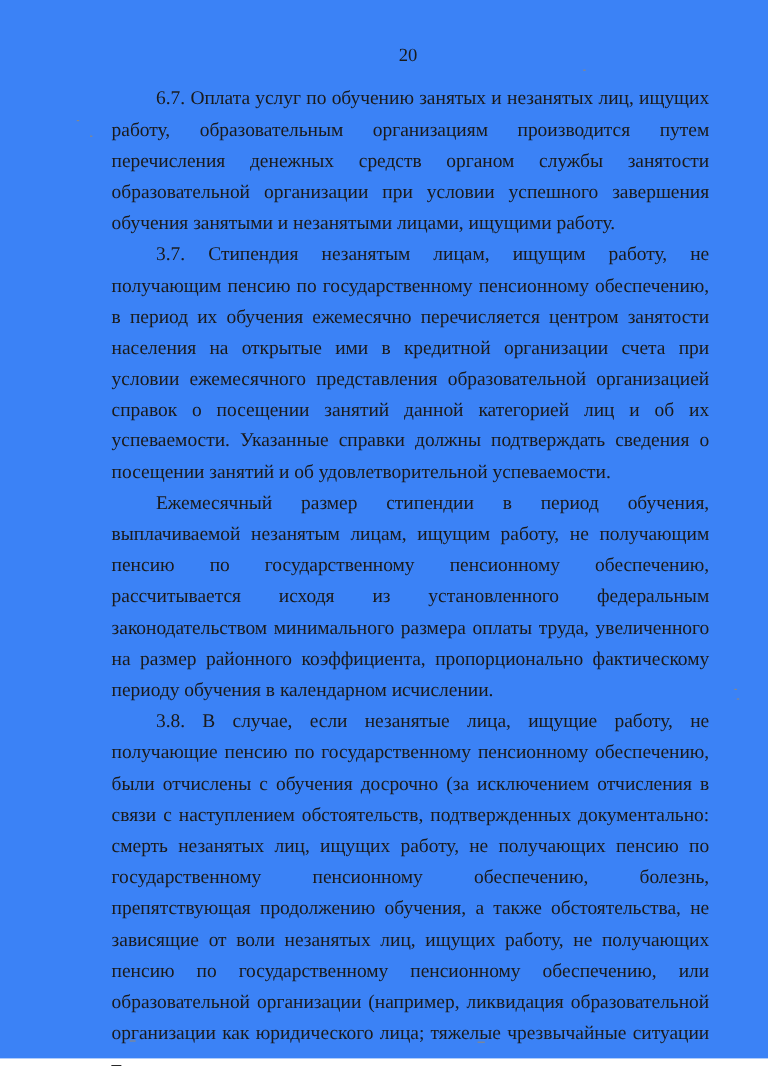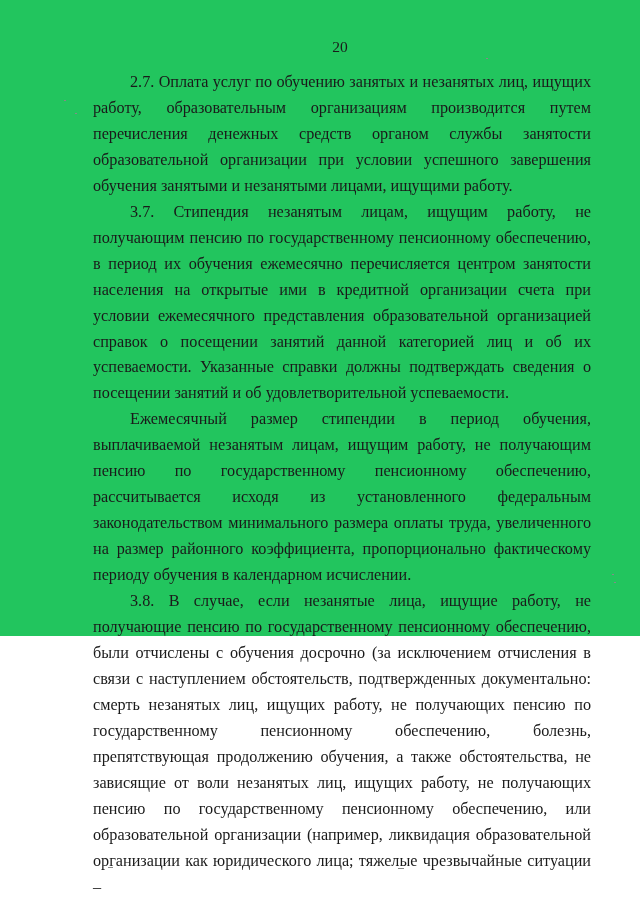--- a/index.html
+++ b/index.html
@@ -1,39 +1,39 @@
 <!DOCTYPE html>
 <html><head>
 <meta charset="utf-8">
 <style>
   html, body { margin: 0; padding: 0; background: #ffffff; }
   body { width: 640px; height: 905px; position: relative; overflow: hidden; }
   .page {
-    position: absolute; left: 0; top: 0; width: 640px; height: 636px; background: #22c55e;
+    position: absolute; left: 0; top: 0; width: 640px; height: 882px; background: #3b82f6;
     font-family: "Liberation Serif", "DejaVu Serif", serif; color: #1a1a1a;
   }
   .page-number {
     position: absolute; top: 38px; left: 0; width: 680px; text-align: center;
     font-size: 15.5px;
   }
   .body {
     position: absolute; left: 93px; top: 70px; width: 498px;
     font-size: 16.2px; line-height: 25.95px; text-align: justify;
   }
   .para { margin: 0; text-indent: 37px; }
   .speck { position: absolute; background: #888; width: 2px; height: 1px; }
 </style>
 </head>
 <body>
 
 <div class="page">
   <div class="page-number">20</div>
 
   <div class="body">
-    <p class="para">2.7. Оплата услуг по обучению занятых и незанятых лиц, ищущих работу, образовательным организациям производится путем перечисления денежных средств органом службы занятости образовательной организации при условии успешного завершения обучения занятыми и незанятыми лицами, ищущими работу.</p>
+    <p class="para">6.7. Оплата услуг по обучению занятых и незанятых лиц, ищущих работу, образовательным организациям производится путем перечисления денежных средств органом службы занятости образовательной организации при условии успешного завершения обучения занятыми и незанятыми лицами, ищущими работу.</p>
     <p class="para">3.7. Стипендия незанятым лицам, ищущим работу, не получающим пенсию по государственному пенсионному обеспечению, в период их обучения ежемесячно перечисляется центром занятости населения на открытые ими в кредитной организации счета при условии ежемесячного представления образовательной организацией справок о посещении занятий данной категорией лиц и об их успеваемости. Указанные справки должны подтверждать сведения о посещении занятий и об удовлетворительной успеваемости.</p>
     <p class="para">Ежемесячный размер стипендии в период обучения, выплачиваемой незанятым лицам, ищущим работу, не получающим пенсию по государственному пенсионному обеспечению, рассчитывается исходя из установленного федеральным законодательством минимального размера оплаты труда, увеличенного на размер районного коэффициента, пропорционально фактическому периоду обучения в календарном исчислении.</p>
     <p class="para">3.8. В случае, если незанятые лица, ищущие работу, не получающие пенсию по государственному пенсионному обеспечению, были отчислены с обучения досрочно (за исключением отчисления в связи с наступлением обстоятельств, подтвержденных документально: смерть незанятых лиц, ищущих работу, не получающих пенсию по государственному пенсионному обеспечению, болезнь, препятствующая продолжению обучения, а также обстоятельства, не зависящие от воли незанятых лиц, ищущих работу, не получающих пенсию по государственному пенсионному обеспечению, или образовательной организации (например, ликвидация образовательной организации как юридического лица; тяжелые чрезвычайные ситуации –</p>
   </div>
 
   <div class="speck" style="left:486px;top:58px;"></div>
   <div class="speck" style="left:64px;top:100px;"></div>
   <div class="speck" style="left:75px;top:113px;"></div>
   <div class="speck" style="left:612px;top:574px;"></div>
   <div class="speck" style="left:614px;top:582px;"></div>

